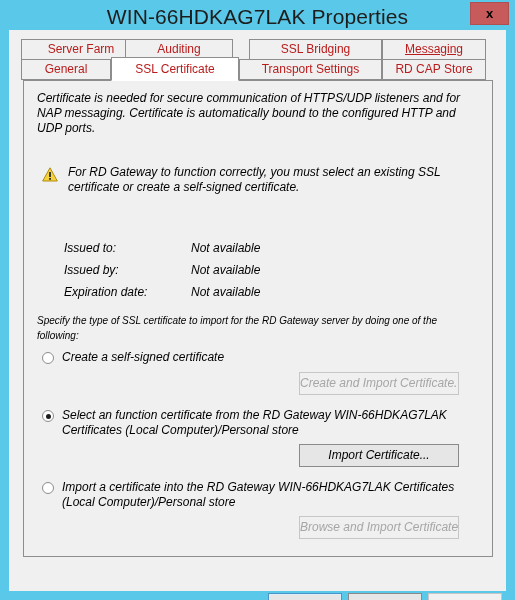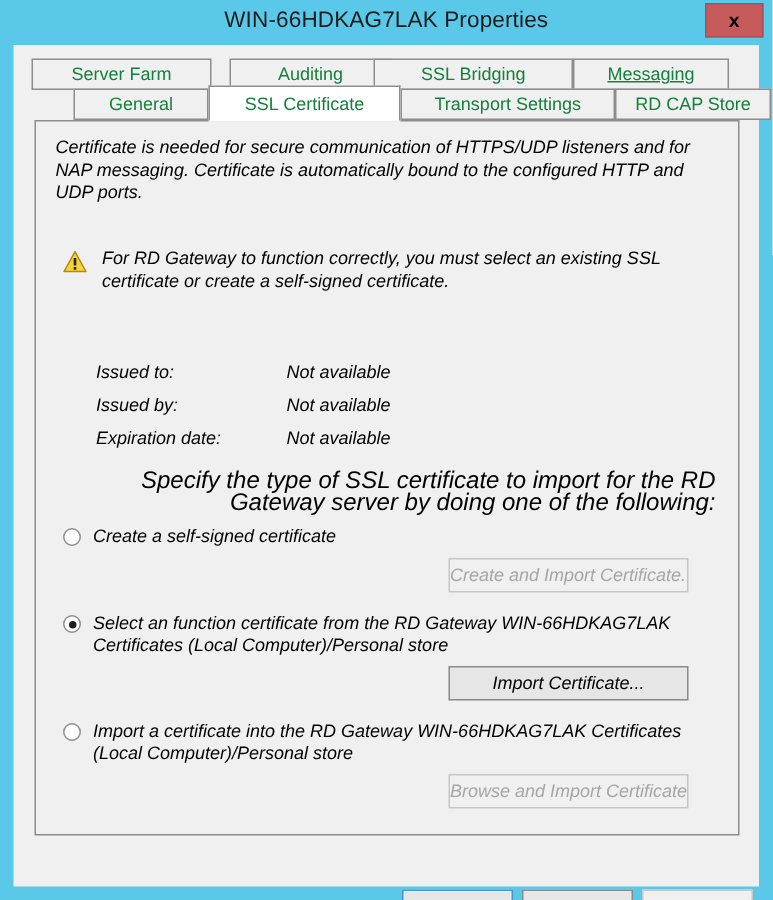--- a/index.html
+++ b/index.html
@@ -31,21 +31,21 @@
     position: absolute;
     left: 0; top: 0;
     width: 515px;
     height: 30px;
   }
   .title-text {
     position: absolute;
     left: 0; top: 5px;
     width: 515px;
     text-align: center;
-    font-size: 15px;
+    font-size: 21px;
     color: #1d1d1d;
     letter-spacing: 0.1px;
     user-select: none;
   }
   .close-button {
     position: absolute;
     left: 470px; top: 2px;
     width: 39px;
     height: 23px;
     background: #c75b5b;
@@ -74,30 +74,30 @@
     left: 0; top: 0;
     width: 497px;
     height: 45px;
   }
   .tab {
     position: absolute;
     box-sizing: border-box;
     background: #f0f0f0;
     border: 1px solid #8d8d8d;
     font-size: 12px;
-    color: #15803d;
+    color: #b91c1c;
     text-align: center;
     line-height: 19px;
     height: 21px;
     cursor: default;
     overflow: hidden;
     white-space: nowrap;
   }
   .tab.row1 { top: 9px; }
-  .tab.row2 { top: 29px; margin-left: 28px; }
+  .tab.row2 { top: 29px; }
   .tab.selected {
     background: #ffffff;
     border-bottom: 1px solid #ffffff;
     height: 24px;
     top: 27px;
     line-height: 22px;
     z-index: 5;
   }
 
   
@@ -143,23 +143,22 @@
   .certinfo { position: absolute; left: 40px; top: 160px; width: 400px; }
   .certinfo .row { position: relative; height: 22px; }
   .certinfo .lbl { position: absolute; left: 0;   top: 0; font-size: 12px; }
   .certinfo .val { position: absolute; left: 127px; top: 0; font-size: 12px; }
 
   
   .specify {
     position: absolute;
     left: 13px; top: 232px;
     width: 440px;
-    font-size: 16px;
+    font-size: 10px;
     line-height: 15px;
-    text-align: right;
   }
 
   .option { position: absolute; left: 13px; width: 445px; }
   .radio {
     position: absolute;
     left: 5px; top: 1px;
     width: 12px; height: 12px;
     border-radius: 50%;
     background: #ffffff;
     border: 1px solid #8d8d8d;
@@ -227,21 +226,21 @@
   <div class="titlebar">
     <div class="title-text">WIN-66HDKAG7LAK Properties</div>
     <div class="close-button">x</div>
   </div>
 
   <div class="dialog-body">
 
     <div class="tabstrip">
 
       <div class="tab row1" style="left:12px;  width:120px;">Server Farm</div>
-      <div class="tab row1" style="left:144px; width:108px;">Auditing</div>
+      <div class="tab row1" style="left:116px; width:108px;">Auditing</div>
       <div class="tab row1" style="left:240px; width:133px;">SSL Bridging</div>
       <div class="tab row1" style="left:373px; width:104px;text-decoration:underline;">Messaging</div>
 
       <div class="tab row2" style="left:12px;  width:90px;">General</div>
       <div class="tab row2 selected" style="left:102px; width:128px;">SSL Certificate</div>
       <div class="tab row2" style="left:230px; width:143px;">Transport Settings</div>
       <div class="tab row2" style="left:373px; width:104px;">RD CAP Store</div>
     </div>
 
     <div class="tabpage">

